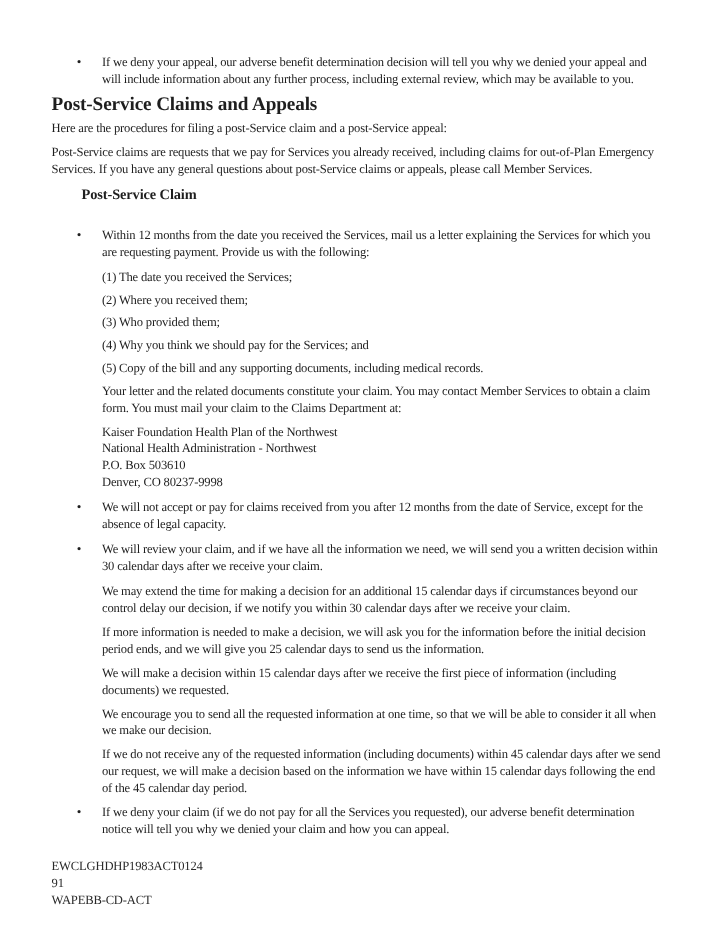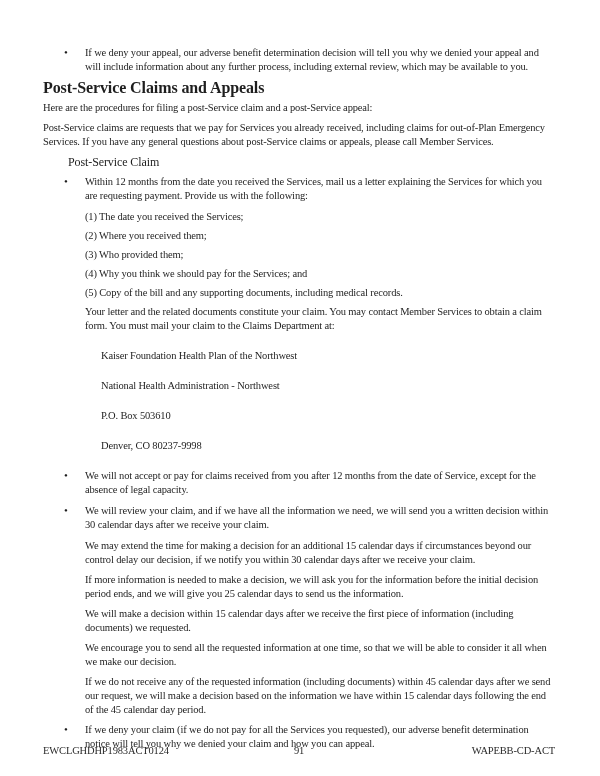--- a/index.html
+++ b/index.html
@@ -16,47 +16,48 @@
     color:#1e1e1e;
     overflow:hidden;
   }
   .h1{
     font-weight:bold;
     font-size:16px;
     margin:3px 0 6px 0;
     letter-spacing:-0.1px;
   }
   .h2{
-    font-weight:normal;
+    font-weight:bold;
     font-size:12px;
-    margin:3px 0 6px 25px;
+    margin:3px 0 21px 25px;
     letter-spacing:-0.1px;
   }
   .p{margin:0 0 6px 0;}
   .bullet{
     position:relative;
     margin:0 0 7px 0;
     padding-left:42px;
   }
   .bullet .marker{
     position:absolute;
     left:21px;top:-1px;
     font-size:11px;
   }
   .indent{margin:0 0 6px 0;padding-left:42px;}
   .numbered{margin-bottom:5px;}
   .address{margin-bottom:7px;}
-  .address div{margin:16px;}
+  .address div{margin:0;}
   .footer{
     position:absolute;
     left:43px;right:45px;bottom:18px;
     display:flex;
     align-items:baseline;
     font-size:10.5px;
     color:#2a2a2a;
+    flex-direction:column;
   }
   .footer .left{flex:1;text-align:left;}
   .footer .center{flex:0 0 auto;text-align:center;}
   .footer .right{flex:1;text-align:right;}
 </style>
 </head>
 <body>
 
 <div class="page">
 

